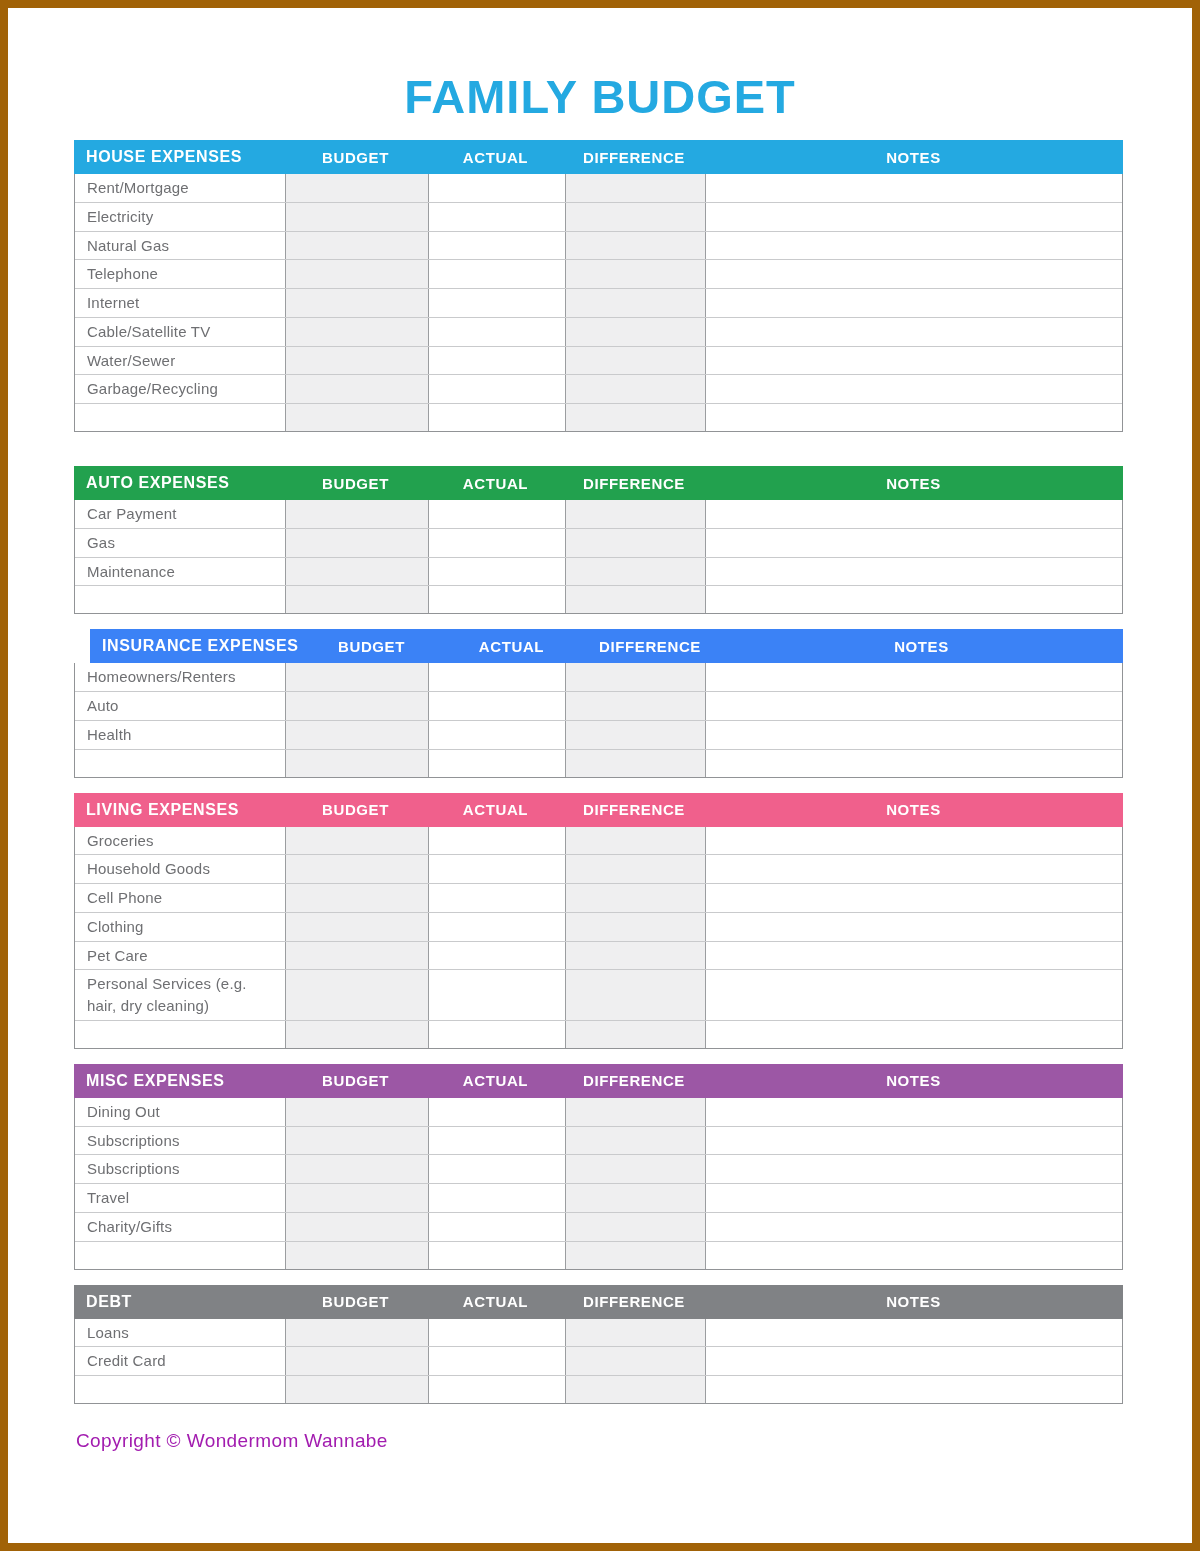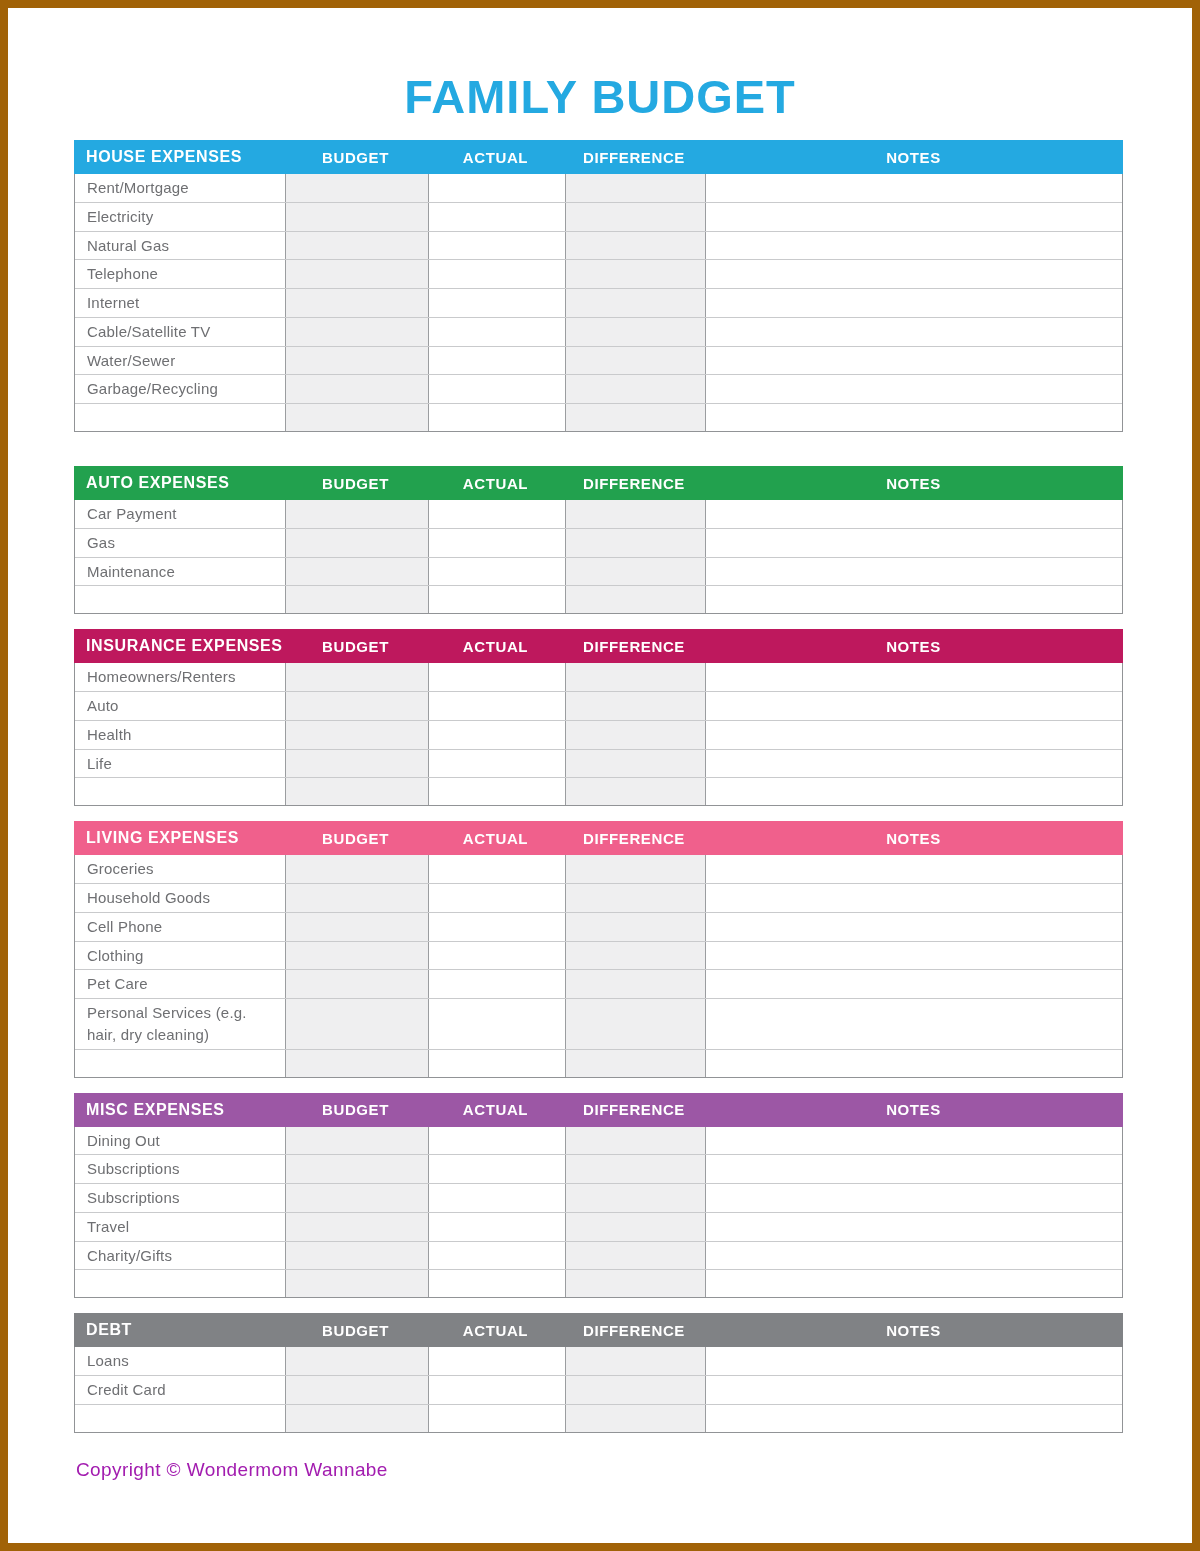--- a/index.html
+++ b/index.html
@@ -217,21 +217,21 @@
     <div class="cell col-cat row-label"></div>
     <div class="cell col-budget value-cell"></div>
     <div class="cell col-actual value-cell"></div>
     <div class="cell col-diff value-cell"></div>
     <div class="cell col-notes value-cell"></div>
   </div>
 </div>
   </section>
 
   <section class="budget-section">
-    <div class="section-header" style="background: #be185d;">
+    <div class="section-header" style="background: #3b82f6; margin-left: 16px;">
       <div class="cell col-cat header-name">INSURANCE EXPENSES</div>
       <div class="cell col-budget header-col">BUDGET</div>
       <div class="cell col-actual header-col">ACTUAL</div>
       <div class="cell col-diff header-col">DIFFERENCE</div>
       <div class="cell col-notes header-col">NOTES</div>
     </div>
     <div class="section-rows">
   <div class="budget-row">
     <div class="cell col-cat row-label">Homeowners/Renters</div>
     <div class="cell col-budget value-cell"></div>
@@ -249,27 +249,20 @@
   </div>
 
   <div class="budget-row">
     <div class="cell col-cat row-label">Health</div>
     <div class="cell col-budget value-cell"></div>
     <div class="cell col-actual value-cell"></div>
     <div class="cell col-diff value-cell"></div>
     <div class="cell col-notes value-cell"></div>
   </div>
 
-  <div class="budget-row">
-    <div class="cell col-cat row-label">Life</div>
-    <div class="cell col-budget value-cell"></div>
-    <div class="cell col-actual value-cell"></div>
-    <div class="cell col-diff value-cell"></div>
-    <div class="cell col-notes value-cell"></div>
-  </div>
 
   <div class="budget-row">
     <div class="cell col-cat row-label"></div>
     <div class="cell col-budget value-cell"></div>
     <div class="cell col-actual value-cell"></div>
     <div class="cell col-diff value-cell"></div>
     <div class="cell col-notes value-cell"></div>
   </div>
 </div>
   </section>

